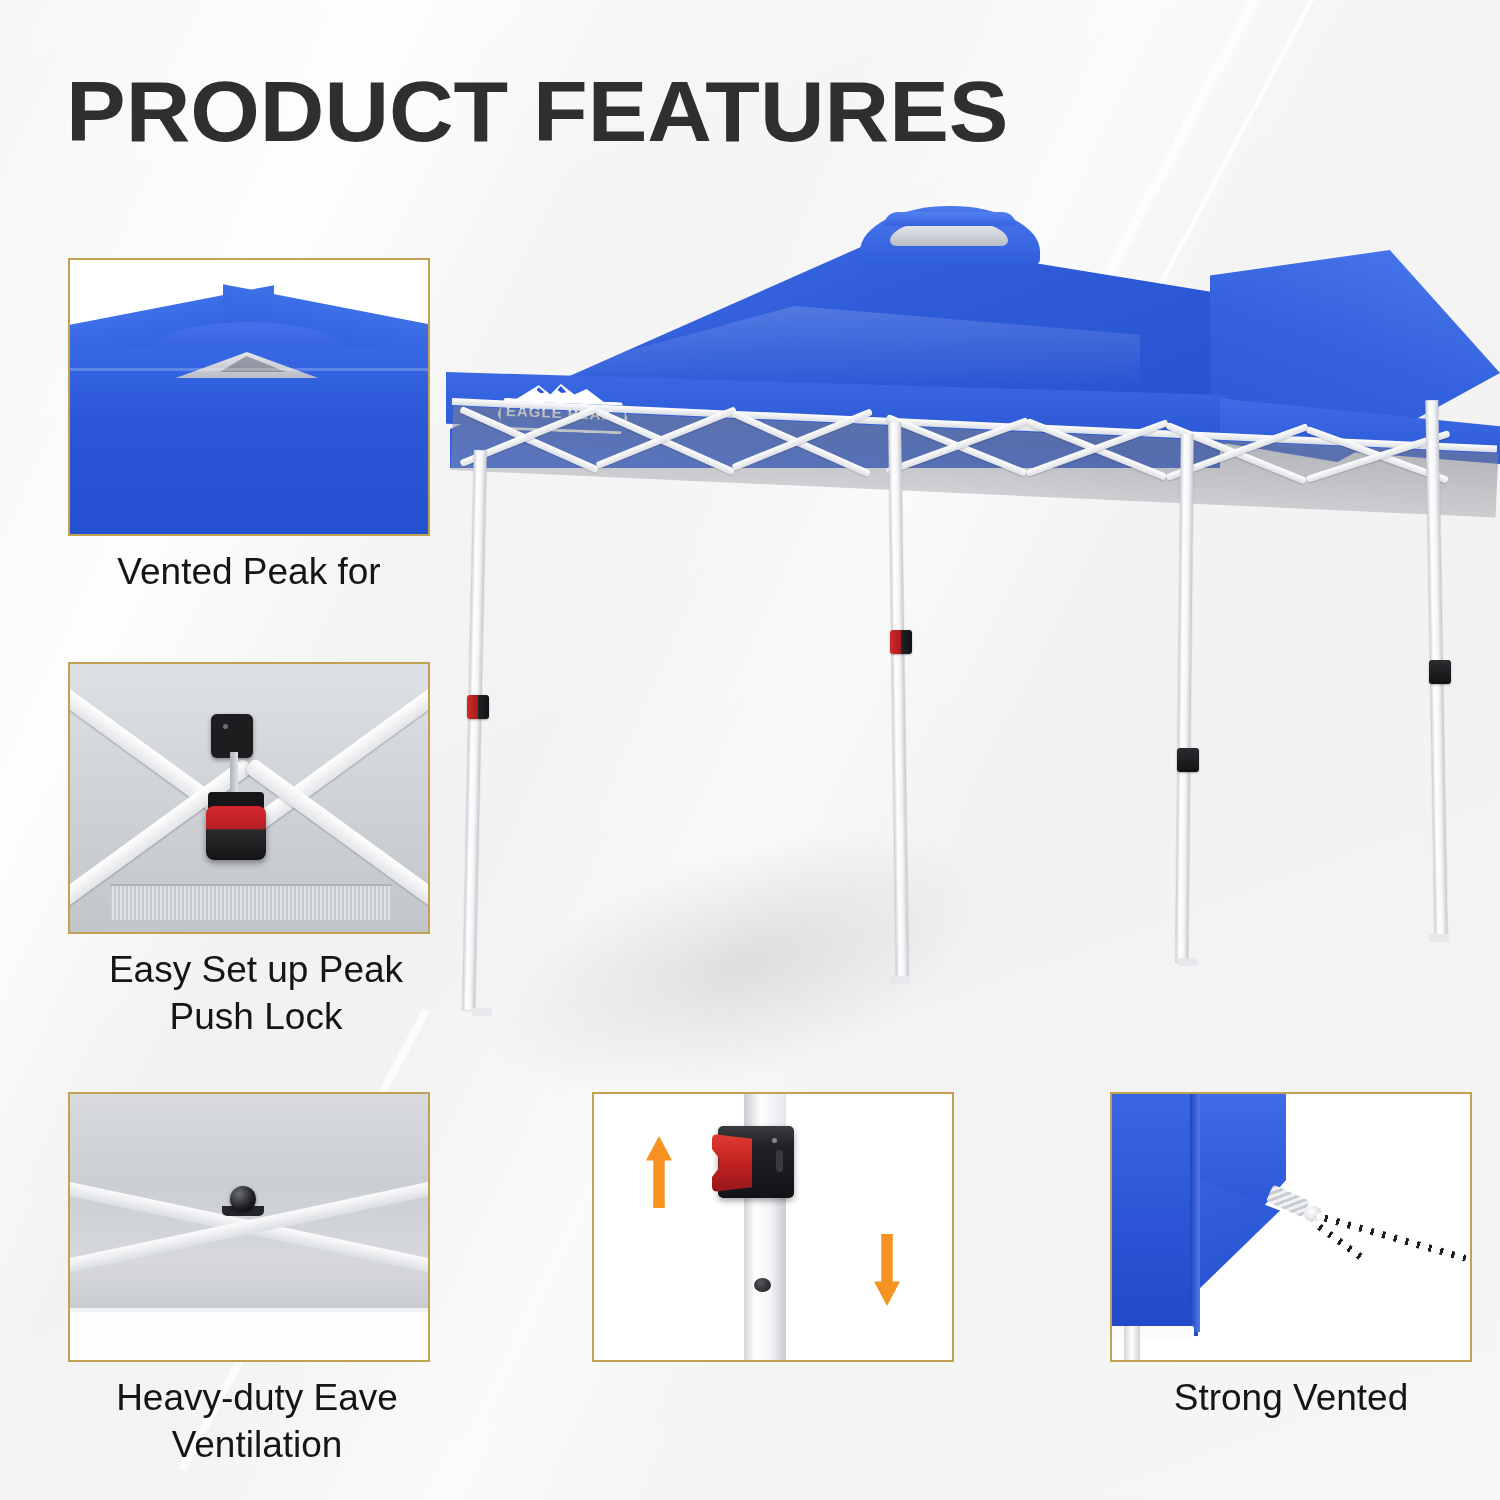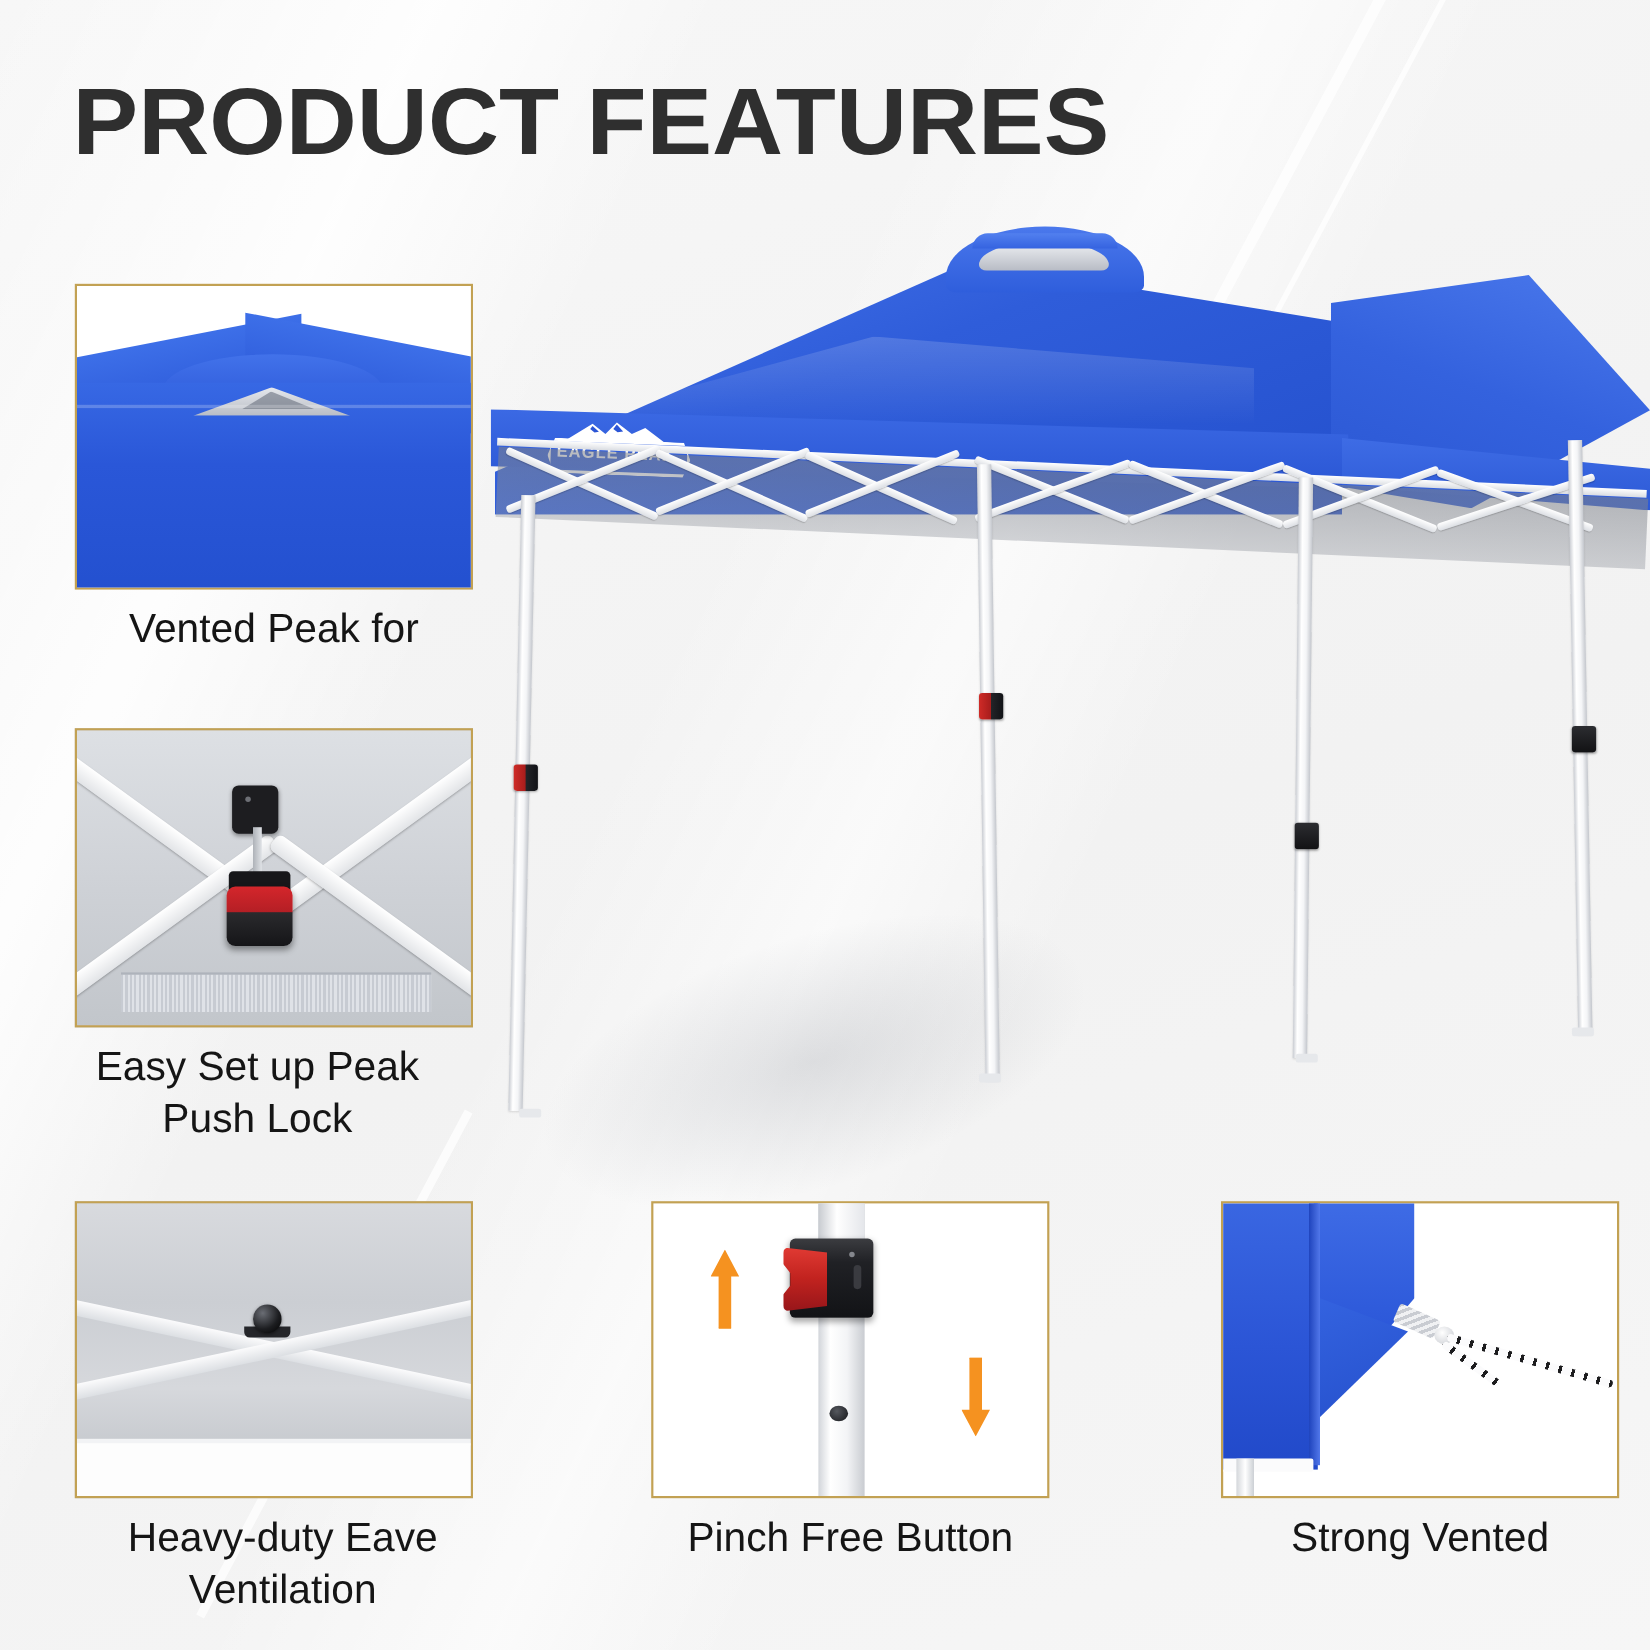--- a/index.html
+++ b/index.html
@@ -82,21 +82,21 @@
     position:absolute;left:150px;top:96px;width:66px;height:16px;
     background:#545c6b;opacity:.5;
     clip-path:polygon(0% 100%,40% 0%,100% 100%);
   }
   .vp-ridge{
     position:absolute;left:0;top:108px;width:100%;height:3px;
     background:rgba(255,255,255,.22);
   }
 
   
-  #p2{left:68px;top:662px;width:332px;height:372px;}
+  #p2{left:68px;top:662px;width:332px;height:372px;padding-left:44px;}
   #p2 .frame{width:362px;height:272px;background:#cfd2d6;}
   #p2 .cap{top:284px;}
   .pl-roof{position:absolute;inset:0;background:linear-gradient(180deg,#dde0e4 0%,#cfd2d7 50%,#c2c6cb 100%);}
   .pl-mesh{position:absolute;left:40px;bottom:12px;width:282px;height:34px;
     background:repeating-linear-gradient(90deg,#c7cbd2 0 2px,#dfe2e7 2px 4px);
     border-top:2px solid #aeb3bb;}
   .bar{position:absolute;background:linear-gradient(180deg,#ffffff,#e2e4e7);border-radius:6px;box-shadow:0 1px 2px rgba(0,0,0,.25);}
   .pl-b1{left:-18px;top:12px;width:250px;height:17px;transform:rotate(36deg);transform-origin:left top;}
   .pl-b2{right:-18px;top:12px;width:250px;height:17px;transform:rotate(-36deg);transform-origin:right top;}
   .pl-b3{left:-18px;bottom:14px;width:250px;height:17px;transform:rotate(-36deg);transform-origin:left bottom;}
@@ -361,23 +361,20 @@
     <div class="pf-leg"></div>
     <div class="pf-legtop"></div>
     <div class="pf-house"></div>
     <div class="pf-btn"></div>
     <div class="pf-slot"></div>
     <div class="pf-screw"></div>
     <div class="pf-hole"></div>
     <div class="arrow-up"></div>
     <div class="arrow-dn"></div>
   </div>
-  <div class="cap">
-    <div>Pinch Free Button</div>
-  </div>
 </div>
 
 <div class="panel" id="p5">
   <div class="frame">
     <div class="sw-panelL"></div>
     <div class="sw-panelR"></div>
     <div class="sw-corner"></div>
     <div class="sw-fold"></div>
     <div class="sw-hem"></div>
     <div class="sw-legstub"></div>

